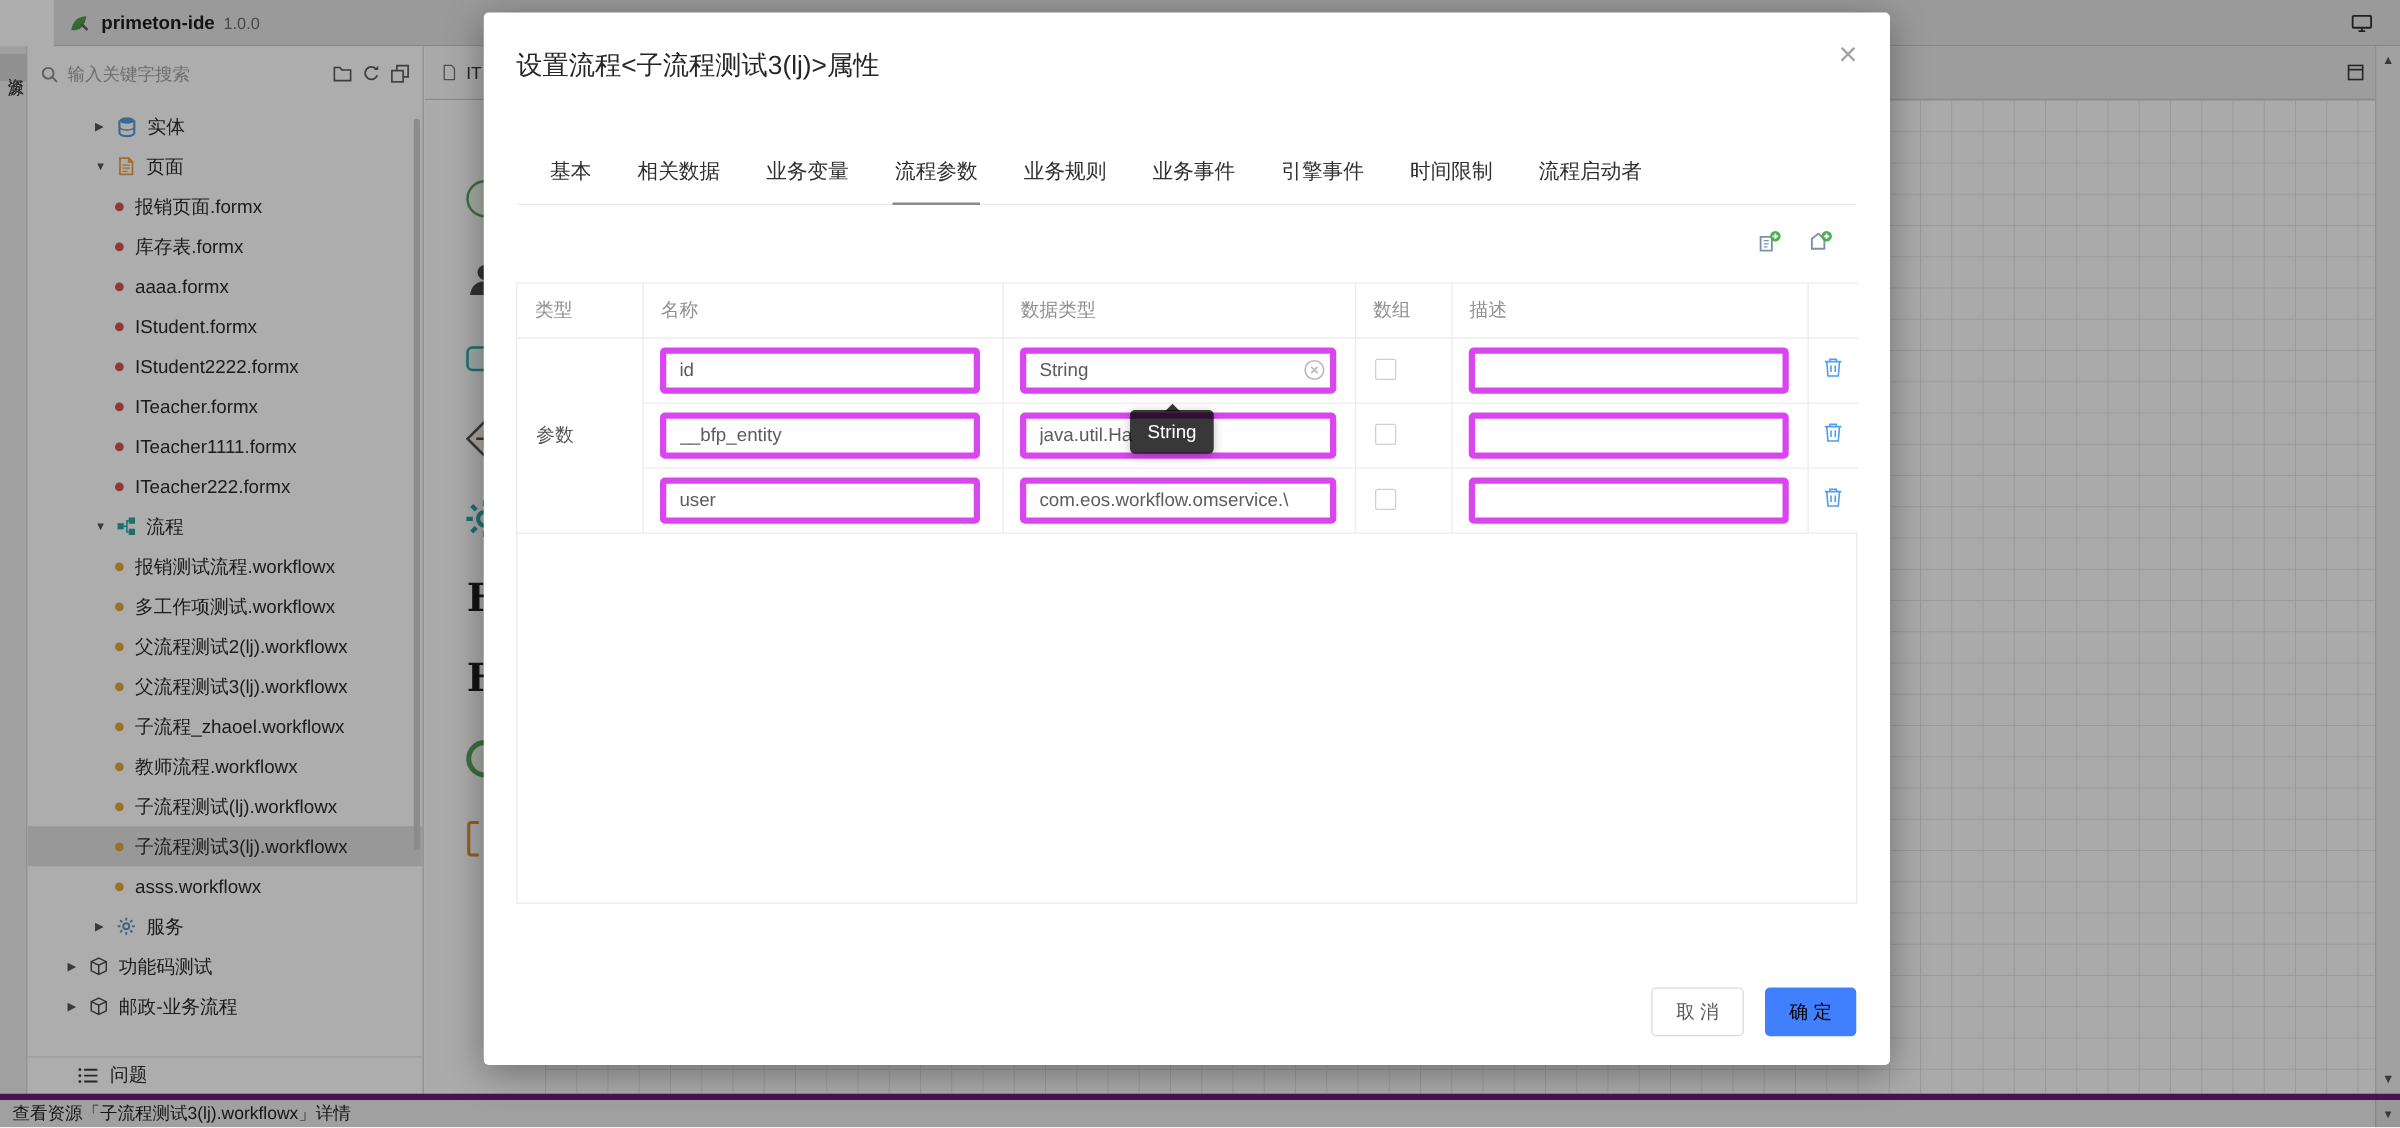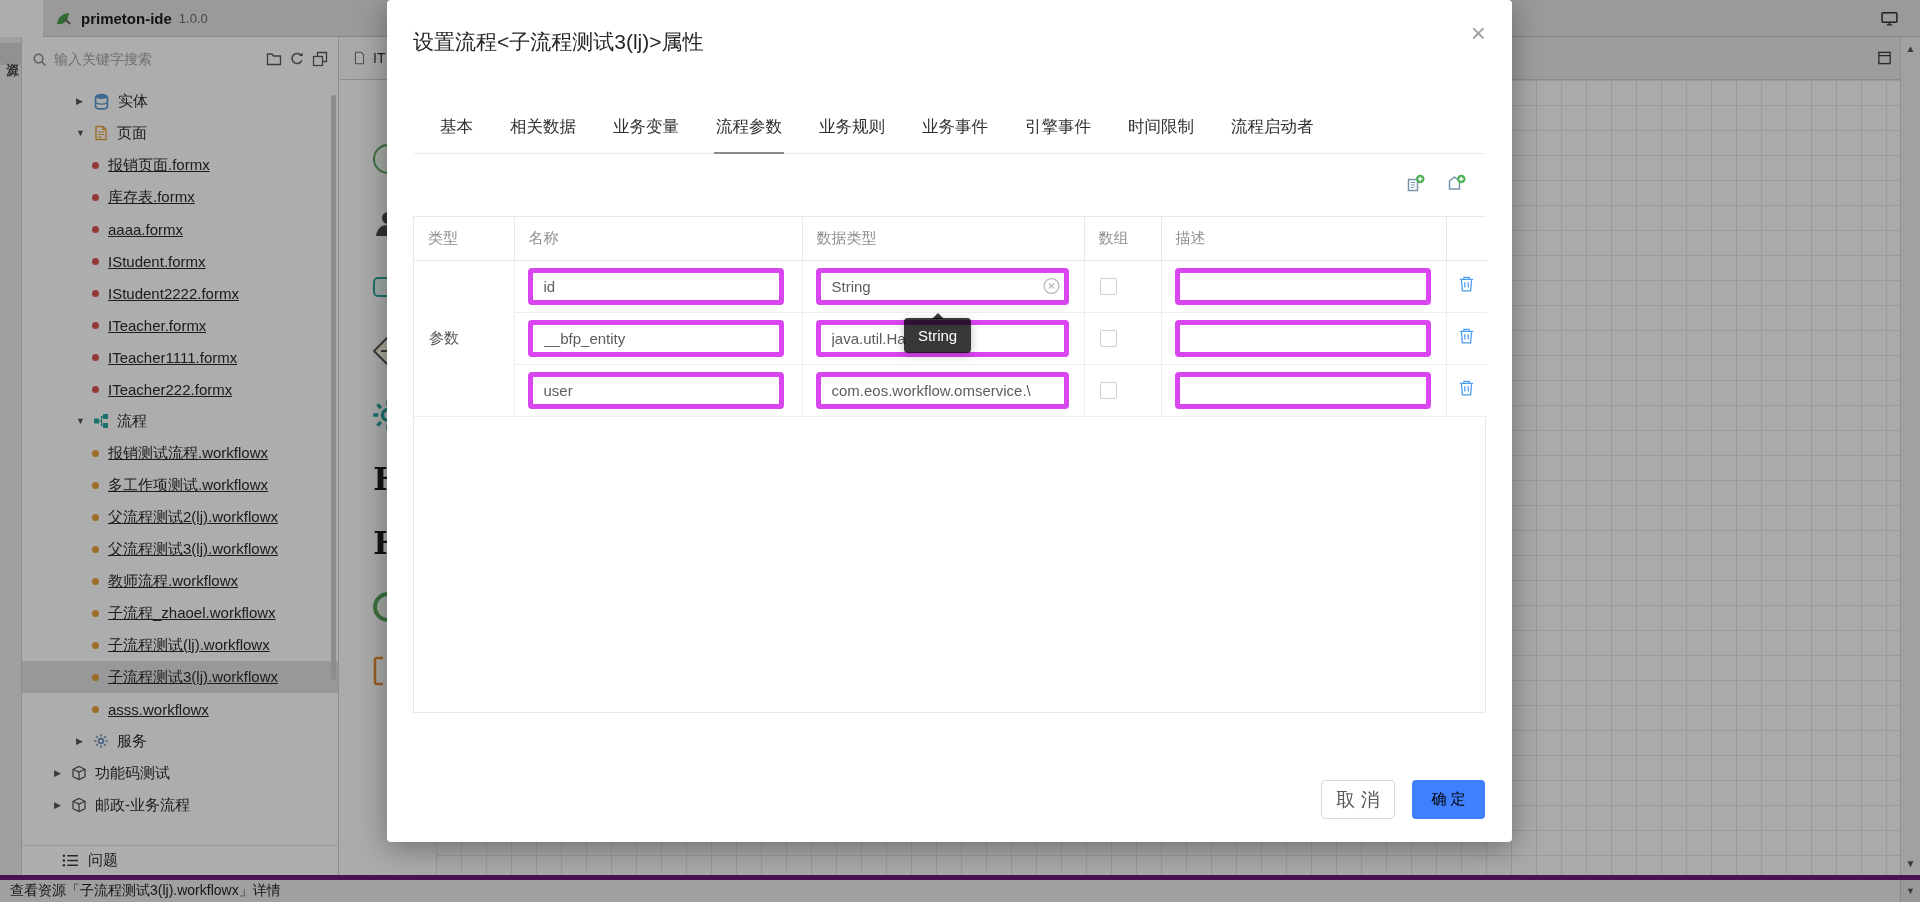--- a/index.html
+++ b/index.html
@@ -21,21 +21,21 @@
 
   
   .sidebar { position:absolute; top:37px; left:22px; width:317px; bottom:27px; background:#fff; border-right:1px solid #cfcfcf; }
   .search-row { height:44px; display:flex; align-items:center; padding:0 10px; gap:7px; }
   .search-input { flex:1; border:none; outline:none; font-size:14px; color:#333; min-width:0; background:transparent; }
   .search-input::placeholder { color:#a3a3a3; }
   .sicon { line-height:0; cursor:pointer; flex:0 0 auto; }
   .tree { position:absolute; top:44px; left:0; right:0; bottom:30px; overflow:hidden; padding-top:4px; }
   .tree-item { height:32px; display:flex; align-items:center; font-size:15px; color:#2b2b2b; cursor:pointer; white-space:nowrap; }
   .tree-item.selected { background:#e0e0e0; }
-  .lvl0 { padding-left:32px; } .lvl1 { padding-left:54px; } .lvl2 { padding-left:70px;text-decoration:underline; }
+  .lvl0 { padding-left:32px; } .lvl1 { padding-left:54px; } .lvl2 { padding-left:70px; }
   .arrow { width:17px; font-size:9px; color:#555; flex:0 0 auto; }
   .ticon { margin-right:8px; line-height:0; flex:0 0 auto; }
   .dot { width:7px; height:7px; border-radius:50%; margin-right:9px; flex:0 0 auto; }
   .dot.formx { background:#d9534f; }
   .dot.workflowx { background:#e6a23c; }
   .tlabel { overflow:hidden; text-overflow:ellipsis; }
   .tree-scrollbar { position:absolute; top:58px; right:2px; width:5px; height:585px; background:#cfcfcf; border-radius:3px; cursor:pointer; }
   .problems { position:absolute; bottom:0; left:0; right:0; height:30px; border-top:1px solid #e3e3e3;
               display:flex; align-items:center; gap:9px; padding-left:40px; font-size:15px; color:#2b2b2b; cursor:pointer; }
   .picon { line-height:0; }
@@ -60,21 +60,21 @@
   .sb-arrow.up { top:6px; } .sb-arrow.down { bottom:6px; }
 
   
   .statusbar { position:absolute; bottom:0; left:0; right:0; height:27px; background:#ececec; border-top:5px solid #701a75;
                display:flex; align-items:center; padding-left:10px; font-size:14px; color:#1f1f1f; }
   .status-corner { position:absolute; right:0; top:0; bottom:0; width:20px; background:#e0e0e0; border-left:1px solid #c6c6c6;
                    display:flex; align-items:center; justify-content:center; font-size:9px; color:#555; cursor:pointer; }
 
   
   .overlay { position:absolute; inset:0; background:rgba(0,0,0,0.32); z-index:6; }
-  .modal { position:absolute; left:387px; top:0; width:1125px; height:842px; background:#fff; border-radius:4px;
+  .modal { position:absolute; left:387px; top:10px; width:1125px; height:842px; background:#fff; border-radius:4px;
            box-shadow:0 6px 30px rgba(0,0,0,.35); z-index:10; }
   .modal-title { position:absolute; top:28px; left:26px; font-size:21px; color:#262626; }
   .modal-close { position:absolute; top:20px; right:26px; font-size:26px; color:#a3a3a3; cursor:pointer; line-height:1; }
   .modal-tabs-wrap { position:absolute; top:116px; left:27px; right:27px; }
   .modal-tabs { display:flex; gap:33px; padding-left:24px; border-bottom:1px solid #ebebeb; }
   .mtab { position:relative; padding:0 2px 15px; font-size:16.5px; color:#2f2f2f; cursor:pointer; white-space:nowrap; }
   .mtab.active::after { content:""; position:absolute; left:0; right:0; bottom:-1px; height:2px; background:#8a8a8a; }
   .table-actions { position:absolute; top:174px; right:45px; display:flex; gap:20px; align-items:center; }
   .icon-btn { line-height:0; cursor:pointer; }
 
@@ -99,21 +99,21 @@
   .trash { display:inline-block; line-height:0; cursor:pointer; }
 
   .tooltip { position:absolute; left:517px; top:318px; background:rgba(0,0,0,.78); color:#fff; font-size:15px;
              padding:9px 14px; border-radius:4px; z-index:3; box-shadow:0 2px 8px rgba(0,0,0,.25); }
   .tooltip::before { content:""; position:absolute; top:-5px; left:50%; margin-left:-6px;
                      border-left:6px solid transparent; border-right:6px solid transparent;
                      border-bottom:6px solid rgba(0,0,0,.78); }
 
   .modal-footer { position:absolute; right:27px; bottom:23px; display:flex; gap:17px; }
   .btn-cancel { width:74px; height:39px; background:#fff; border:1px solid #d9d9d9; border-radius:4px;
-                font-size:19px; color:#595959; cursor:pointer; }
+                font-size:15px; color:#595959; cursor:pointer; }
   .btn-ok { width:73px; height:39px; background:#4080ff; border:none; border-radius:4px;
             font-size:15px; color:#000000; cursor:pointer; }
 </style>
 </head>
 <body>
 
 <div class="screen">
 
   <div class="titlebar">
     <span class="logo"><svg width="18" height="18" viewBox="0 0 18 18">
@@ -223,25 +223,25 @@
         <div class="tree-item lvl2">
           <span class="dot workflowx"></span>
           <span class="tlabel">父流程测试2(lj).workflowx</span>
         </div>
         <div class="tree-item lvl2">
           <span class="dot workflowx"></span>
           <span class="tlabel">父流程测试3(lj).workflowx</span>
         </div>
         <div class="tree-item lvl2">
           <span class="dot workflowx"></span>
+          <span class="tlabel">子流程_zhaoel.workflowx</span>
+        </div>
+        <div class="tree-item lvl2">
+          <span class="dot workflowx"></span>
           <span class="tlabel">教师流程.workflowx</span>
-        </div>
-        <div class="tree-item lvl2">
-          <span class="dot workflowx"></span>
-          <span class="tlabel">子流程_zhaoel.workflowx</span>
         </div>
         <div class="tree-item lvl2">
           <span class="dot workflowx"></span>
           <span class="tlabel">子流程测试(lj).workflowx</span>
         </div>
         <div class="tree-item lvl2 selected">
           <span class="dot workflowx"></span>
           <span class="tlabel">子流程测试3(lj).workflowx</span>
         </div>
         <div class="tree-item lvl2">

